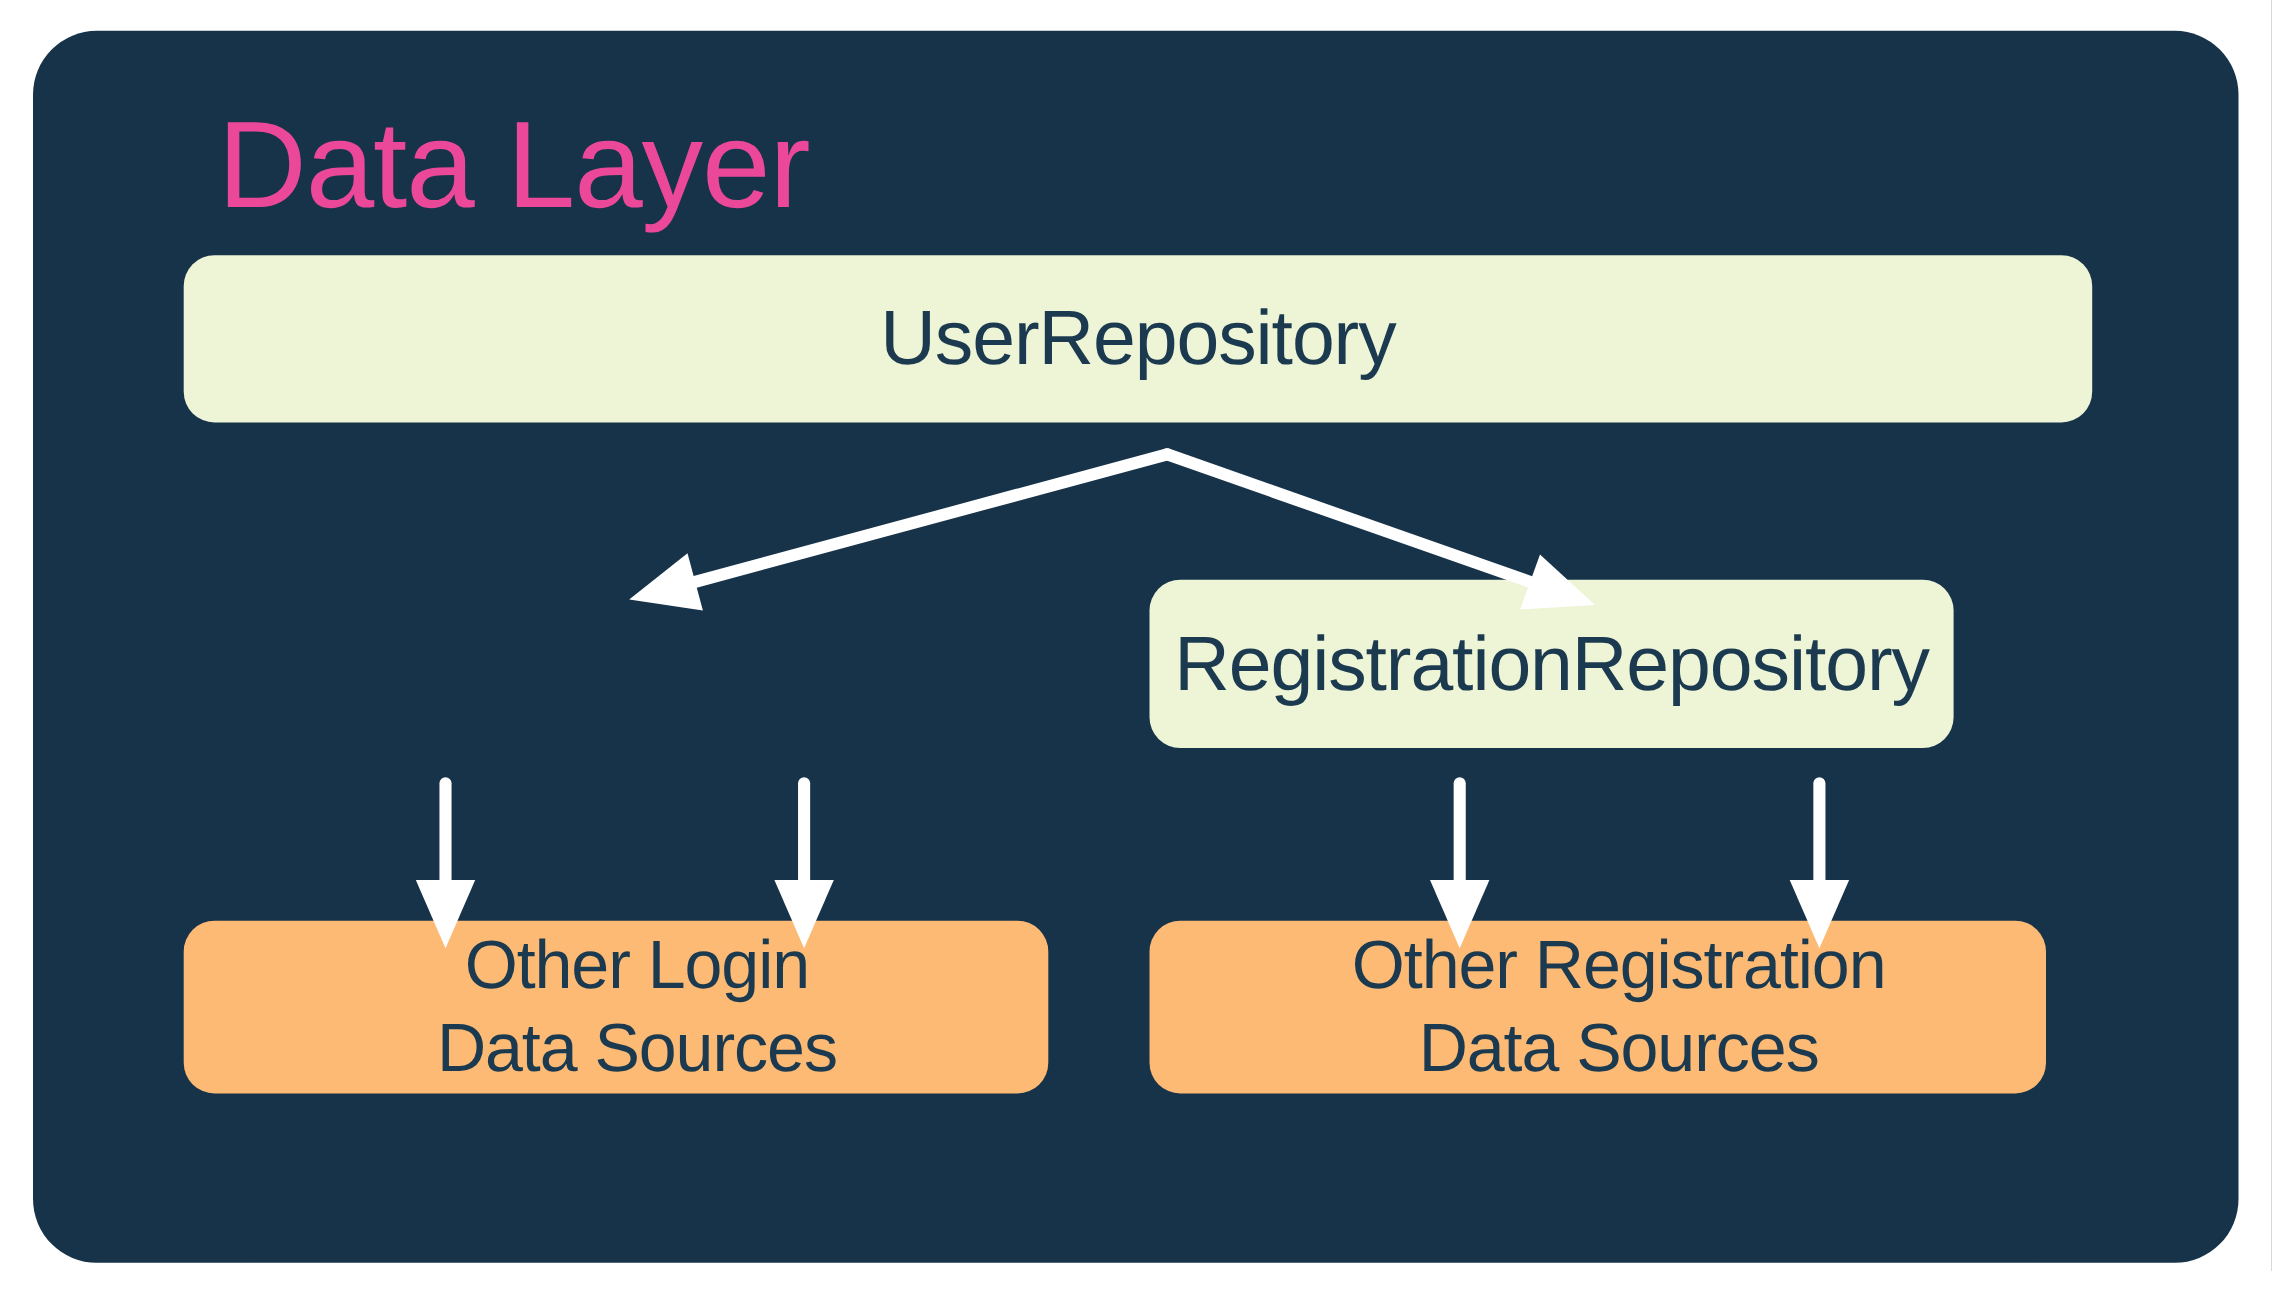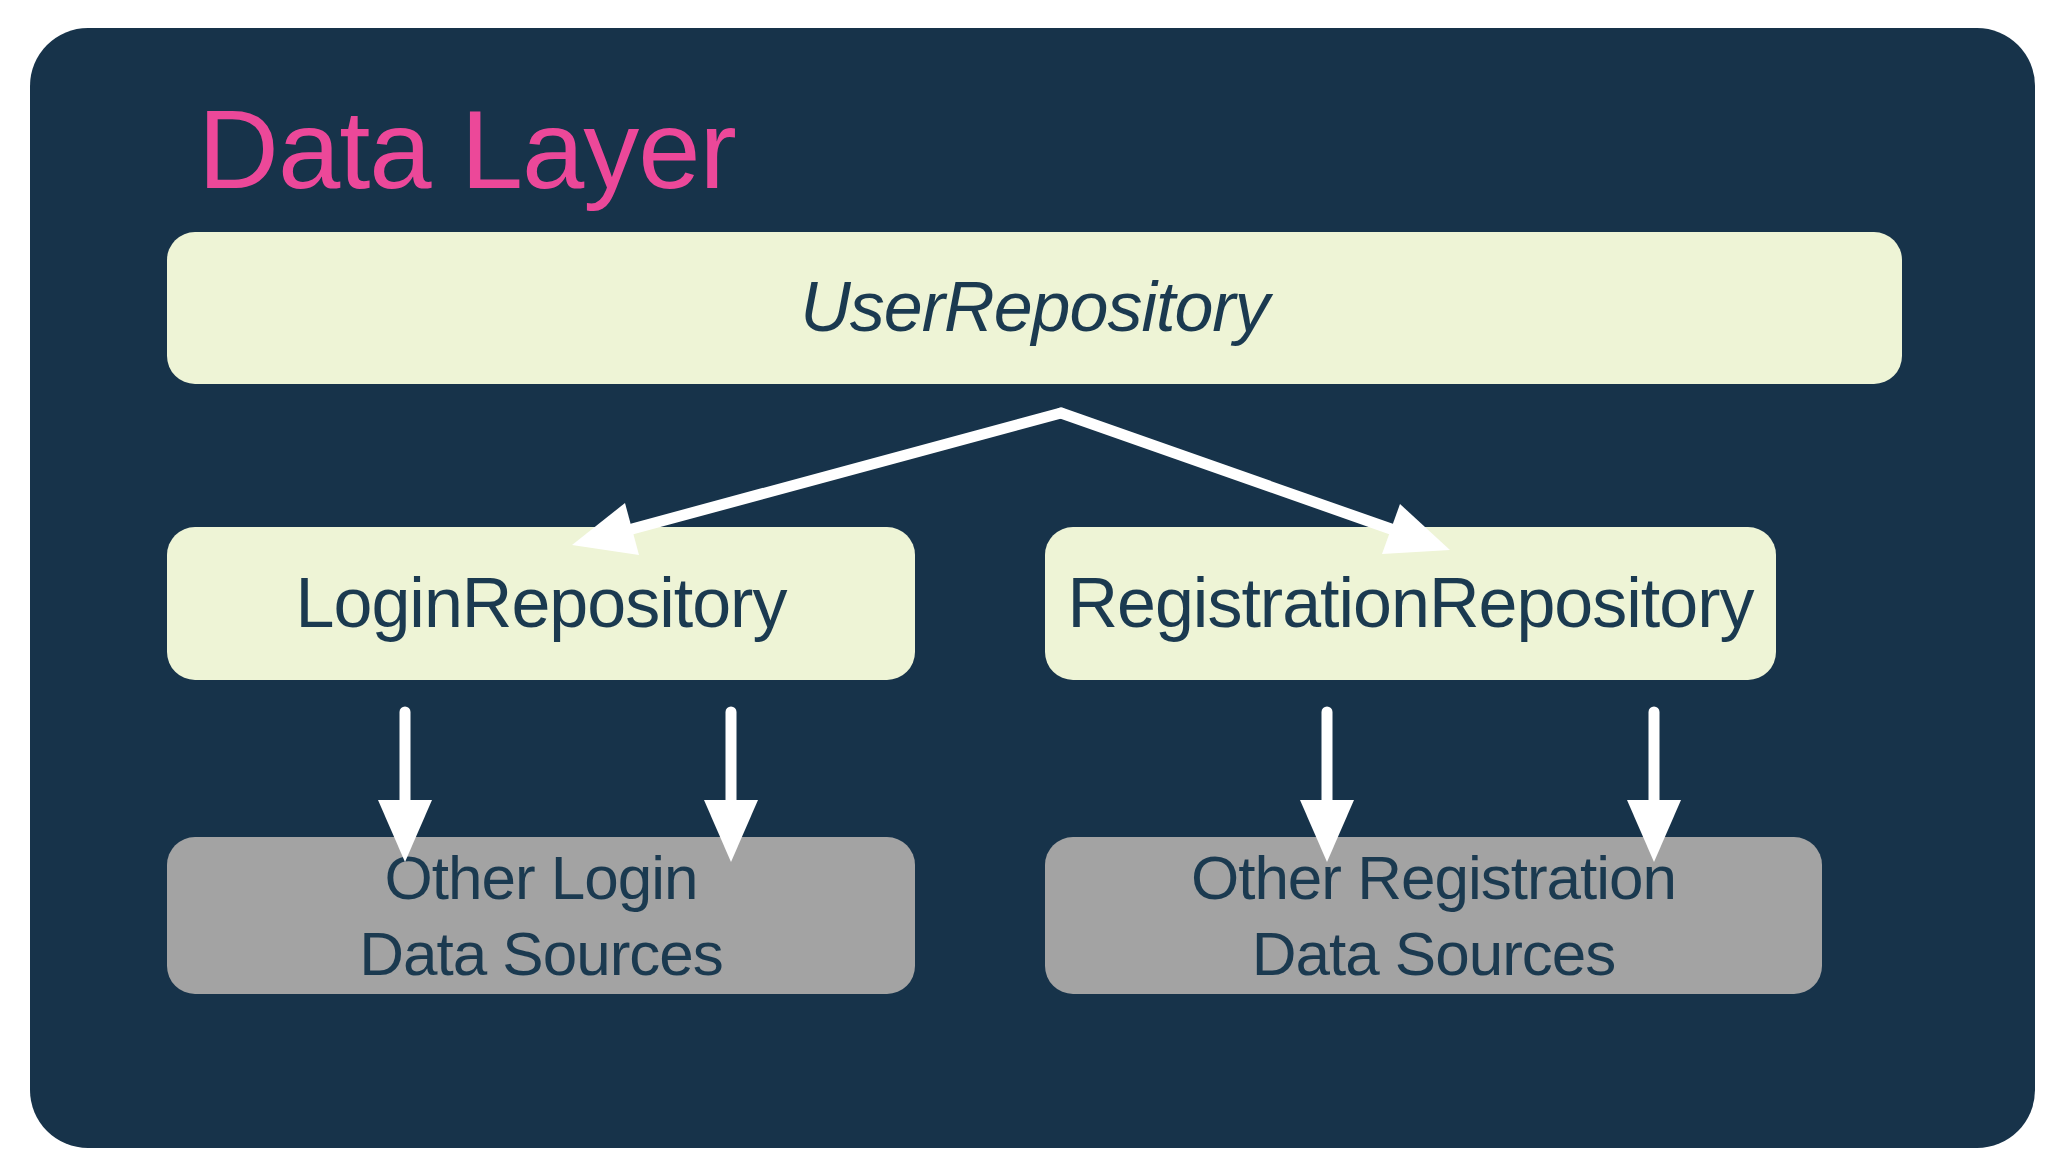--- a/index.html
+++ b/index.html
@@ -38,34 +38,34 @@
   .node {
     position: absolute;
     display: flex;
     align-items: center;
     justify-content: center;
     text-align: center;
     border-radius: 28px;
     color: #1B3A50;
   }
   .node.green { background: #EEF4D6; }
-  .node.blue  { background: #a3a3a3; }
+  .node.blue  { background: #fdba74; padding-left: 38px; }
   .node-label {
     font-size: 70px;
     font-weight: 400;
     letter-spacing: -1px;
     line-height: 1.08;
     white-space: nowrap;
   }
   .node-label.small {
     font-size: 62px;
     line-height: 1.22;
   }
   #node-user-repository {
-    left: 167px; top: 232px; width: 1735px; height: 152px; font-style: italic;
+    left: 167px; top: 232px; width: 1735px; height: 152px;
   }
   #node-login-repository {
     left: 167px; top: 527px; width: 748px; height: 153px;
   }
   #node-registration-repository {
     left: 1045px; top: 527px; width: 731px; height: 153px;
   }
   #node-other-login {
     left: 167px; top: 837px; width: 748px; height: 157px;
   }
@@ -94,23 +94,20 @@
 <div id="page">
 
   <div class="panel">
     <div class="panel-title">Data Layer</div>
   </div>
 
   <div class="node green" id="node-user-repository">
     <span class="node-label">UserRepository</span>
   </div>
 
-  <div class="node green" id="node-login-repository">
-    <span class="node-label">LoginRepository</span>
-  </div>
 
   <div class="node green" id="node-registration-repository">
     <span class="node-label">RegistrationRepository</span>
   </div>
 
   <div class="node blue" id="node-other-login">
     <span class="node-label small">
       <span>Other Login</span><br>
       <span>Data Sources</span>
     </span>

